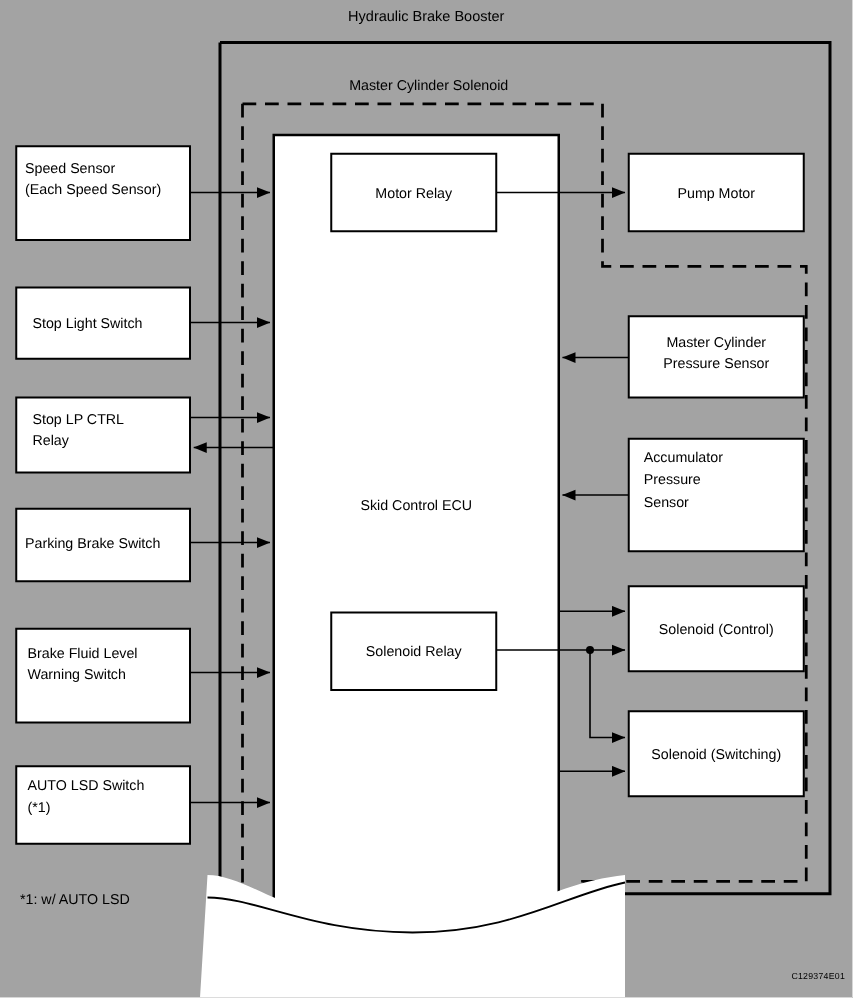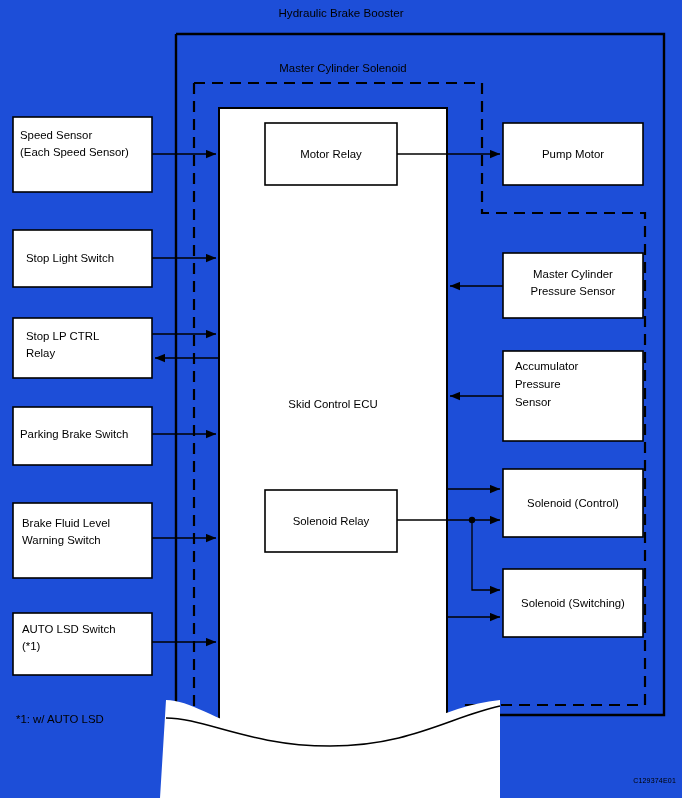--- a/index.html
+++ b/index.html
@@ -1,17 +1,17 @@
 <!DOCTYPE html>
 <html><head>
 <meta charset="utf-8">
 <style>
   html,body{margin:0;padding:0;background:#ffffff;}
   body{width:682px;height:798px;font-family:"Liberation Sans",sans-serif;color:#000;}
-  #stage{position:relative;width:682px;height:798px;overflow:hidden;background:#1d4ed8;}
+  #stage{position:relative;width:682px;height:798px;overflow:hidden;background:#a3a3a3;}
   svg{position:absolute;top:0;left:0;width:682px;height:798px;}
   .bx{fill:#ffffff;stroke:#000000;stroke-width:1.6;}
   .ecu{fill:#ffffff;stroke:#000000;stroke-width:2.0;}
   .outer{fill:none;stroke:#000000;stroke-width:2.4;}
   .dash{fill:none;stroke:#000000;stroke-width:2.2;stroke-dasharray:11 7;}
   .ln{stroke:#000000;stroke-width:1.3;fill:none;}
   .brk{stroke:#000000;stroke-width:1.5;fill:none;}
   .dot{fill:#000000;}
   text{font-family:"Liberation Sans",sans-serif;fill:#000;}
   .t{font-size:11.4px;}

